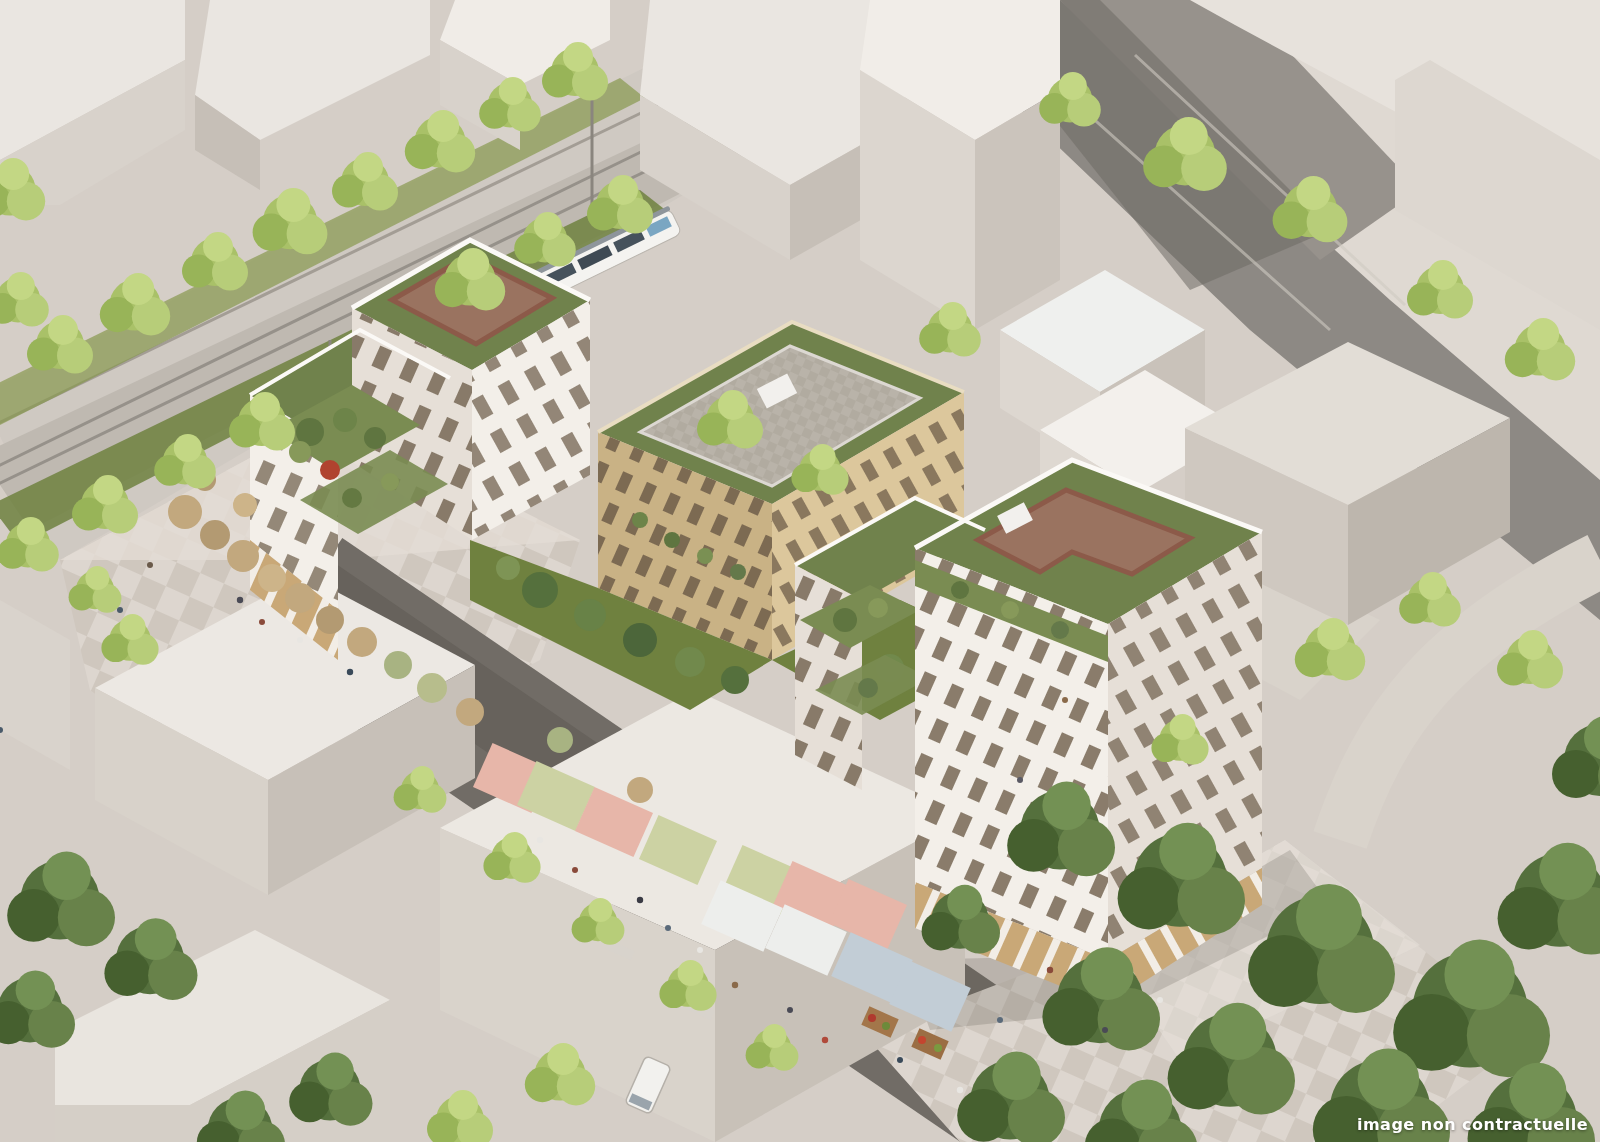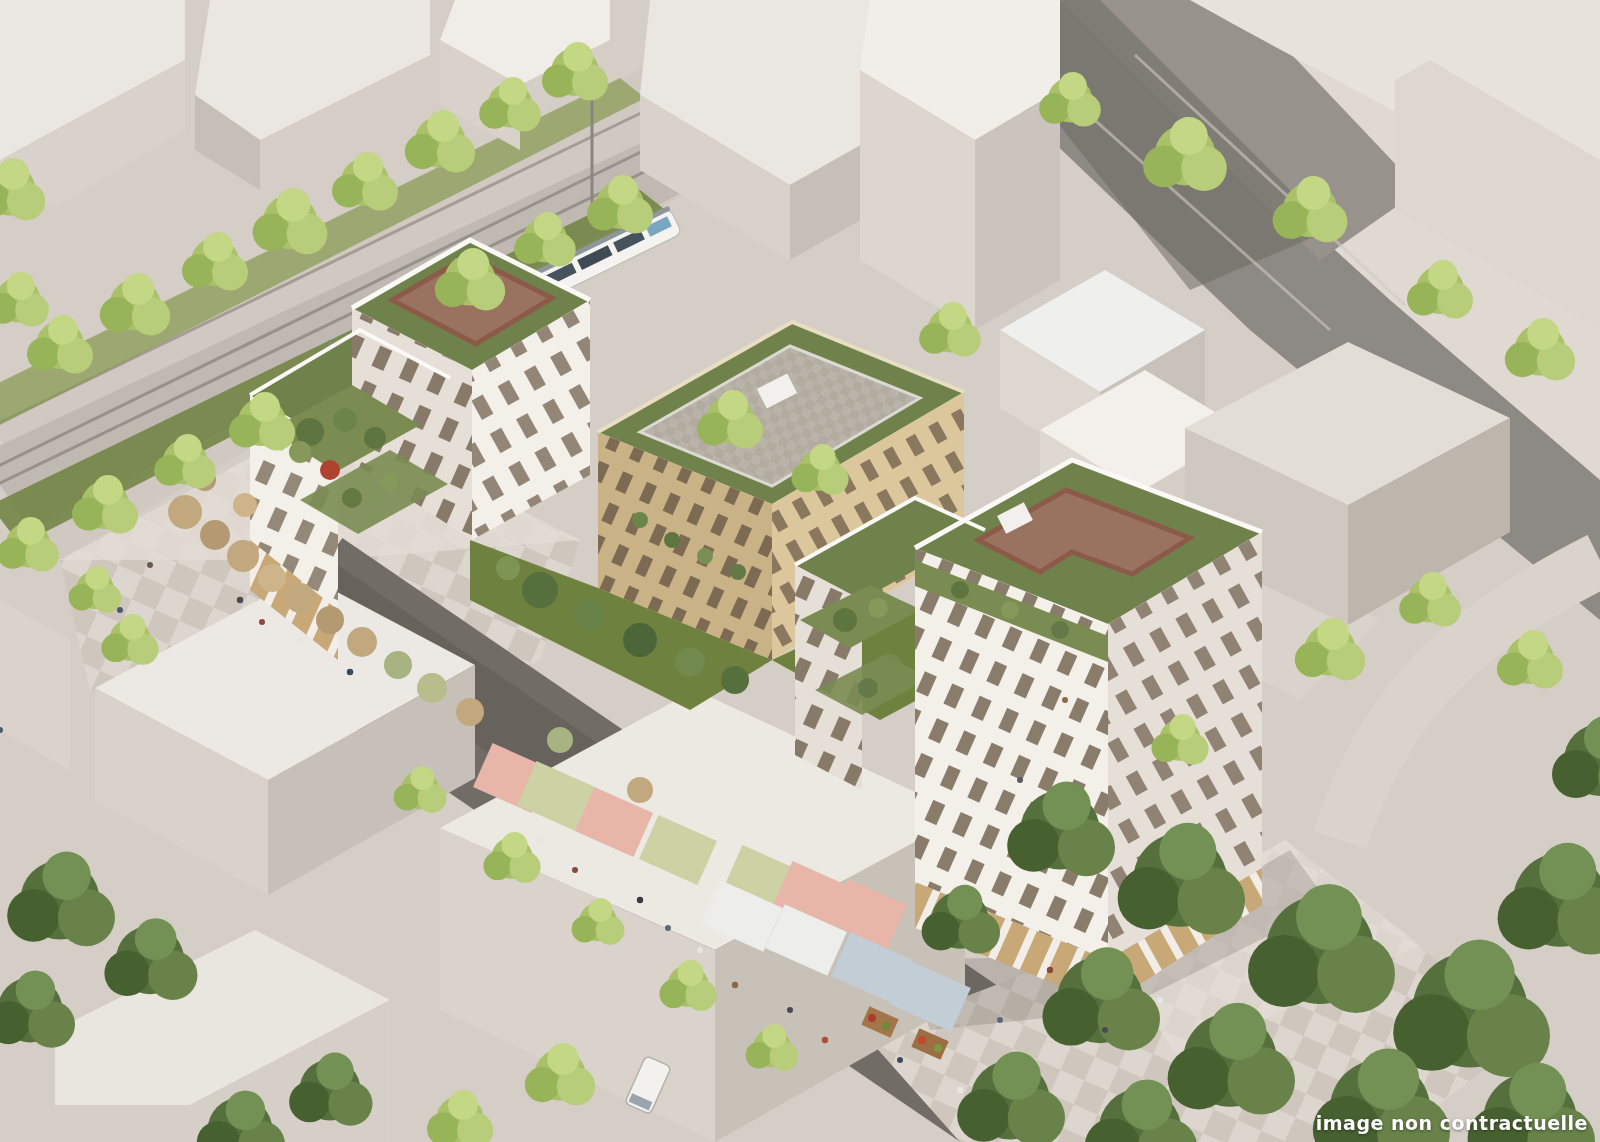--- a/index.html
+++ b/index.html
@@ -15,21 +15,21 @@
   }
   html,body{margin:0;padding:0;background:#222;}
   .stage{
     position:relative; width:1600px; height:1142px; overflow:hidden;
     background:var(--ground);
     font-family:"DejaVu Sans", "Liberation Sans", sans-serif;
   }
   .stage svg{position:absolute;left:0;top:0;width:100%;height:100%;display:block;}
   .caption{
     position:absolute; right:12px; bottom:8px;
-    color:var(--caption-color); font-size:19px; font-weight:600; letter-spacing:0.5px;
+    color:var(--caption-color); font-size:16px; font-weight:600; letter-spacing:0.5px;
     text-shadow:0 1px 3px rgba(0,0,0,0.45);
     user-select:none;
   }
 </style>
 </head>
 <body>
 
 <div class="stage">
 <svg viewBox="0 0 1600 1142" aria-hidden="true">
   <defs>

